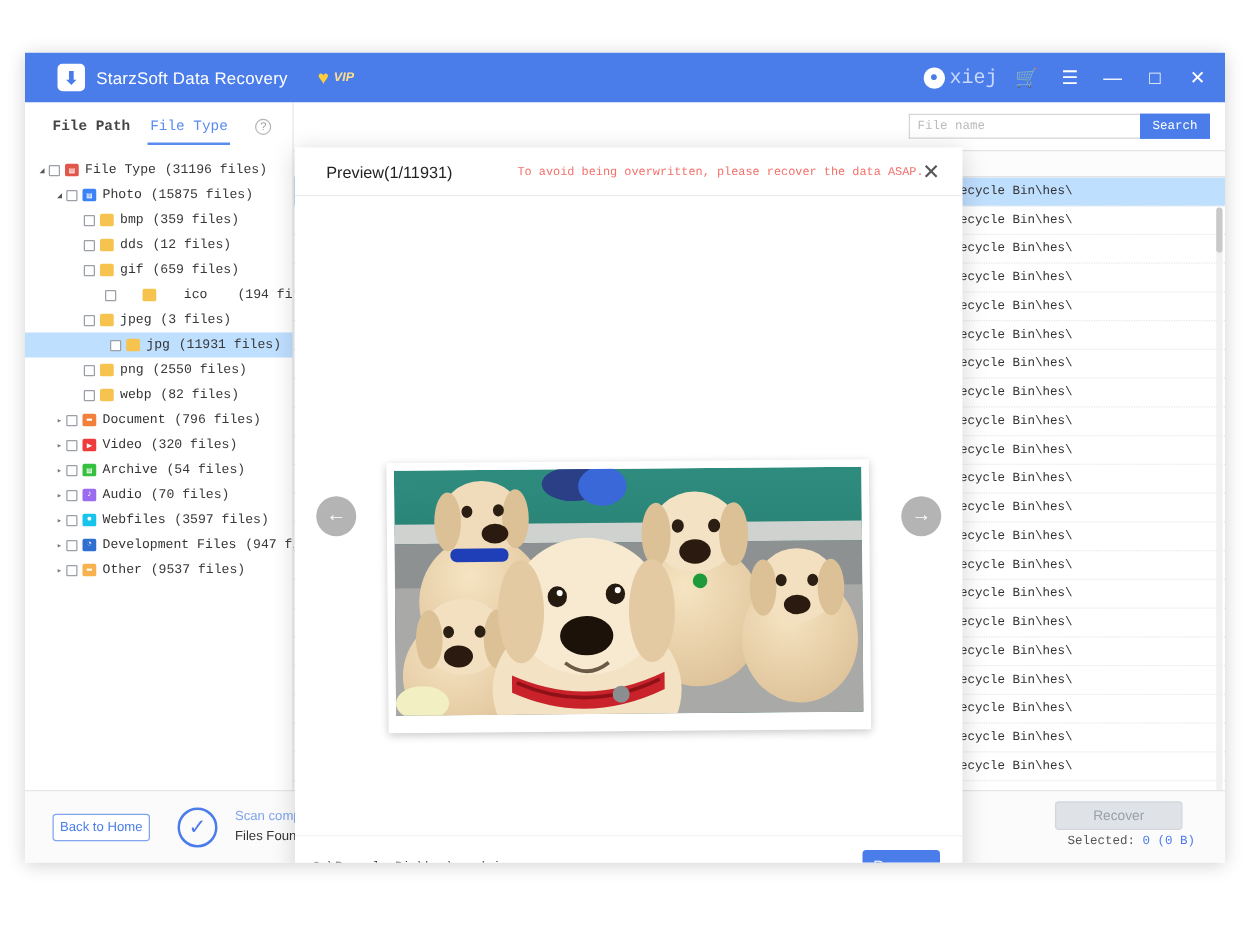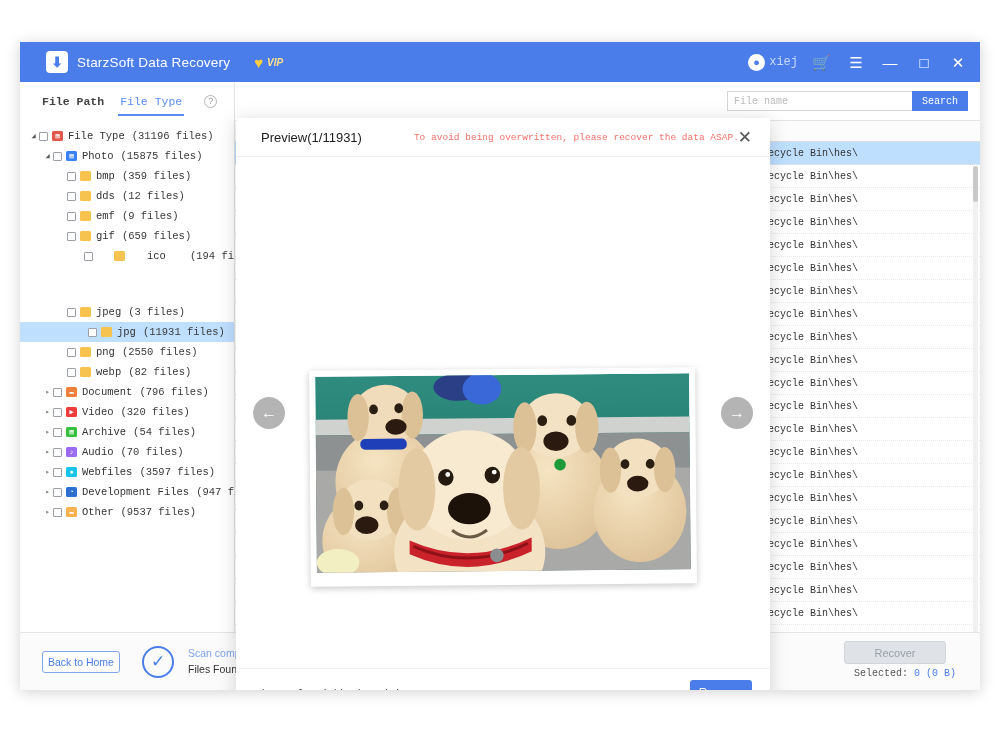--- a/index.html
+++ b/index.html
@@ -46,21 +46,21 @@
     position: absolute; right: 12px; top: 0; height: 40px;
     display: flex; align-items: center; gap: 14px;
   }
   .avatar {
     width: 17px; height: 17px; border-radius: 50%;
     background: #ffffff; color: #4a7dea;
     display: flex; align-items: center; justify-content: center;
     font-size: 11px;
   }
   .username {
-    color: #c9d9fb; font-size: 12px;
+    color: #c9d9fb; font-size: 16px;
     font-family: "Liberation Mono", monospace;
     margin-left: -10px;
   }
   .tb-icon {
     color: #ffffff; font-size: 15px; line-height: 1;
     width: 20px; text-align: center; font-weight: 300;
   }
 
   
   #body { position: relative; height: 608px; display: flex; }
@@ -294,38 +294,31 @@
             <span class="arrow"></span>
             <span class="cbox"></span>
             <span class="ficon" style="background: rgb(247, 195, 79);"></span>
             <span class="nlabel">dds</span>
             <span class="ncount">(12 files)</span>
           </div>
           <div class="node" style="padding-left: 36px;">
             <span class="arrow"></span>
             <span class="cbox"></span>
             <span class="ficon" style="background: rgb(247, 195, 79);"></span>
-            <span class="nlabel">emf</span>
-            <span class="ncount">(9 files)</span>
-          </div>
-          <div class="node" style="padding-left: 36px;">
-            <span class="arrow"></span>
-            <span class="cbox"></span>
-            <span class="ficon" style="background: rgb(247, 195, 79);"></span>
             <span class="nlabel">gif</span>
             <span class="ncount">(659 files)</span>
           </div>
           <div class="node" style="padding-left: 36px; gap: 17px;">
             <span class="arrow"></span>
             <span class="cbox"></span>
             <span class="ficon" style="background: rgb(247, 195, 79);"></span>
             <span class="nlabel">ico</span>
             <span class="ncount">(194 files)</span>
           </div>
-          <div class="node" style="padding-left: 36px; margin-top: 36px;">
+          <div class="node" style="padding-left: 36px;">
             <span class="arrow"></span>
             <span class="cbox"></span>
             <span class="ficon" style="background: rgb(247, 195, 79);"></span>
             <span class="nlabel">jpeg</span>
             <span class="ncount">(3 files)</span>
           </div>
           <div class="node sel" style="padding-left: 57px;">
             <span class="arrow"></span>
             <span class="cbox"></span>
             <span class="ficon" style="background: rgb(247, 195, 79);"></span>

